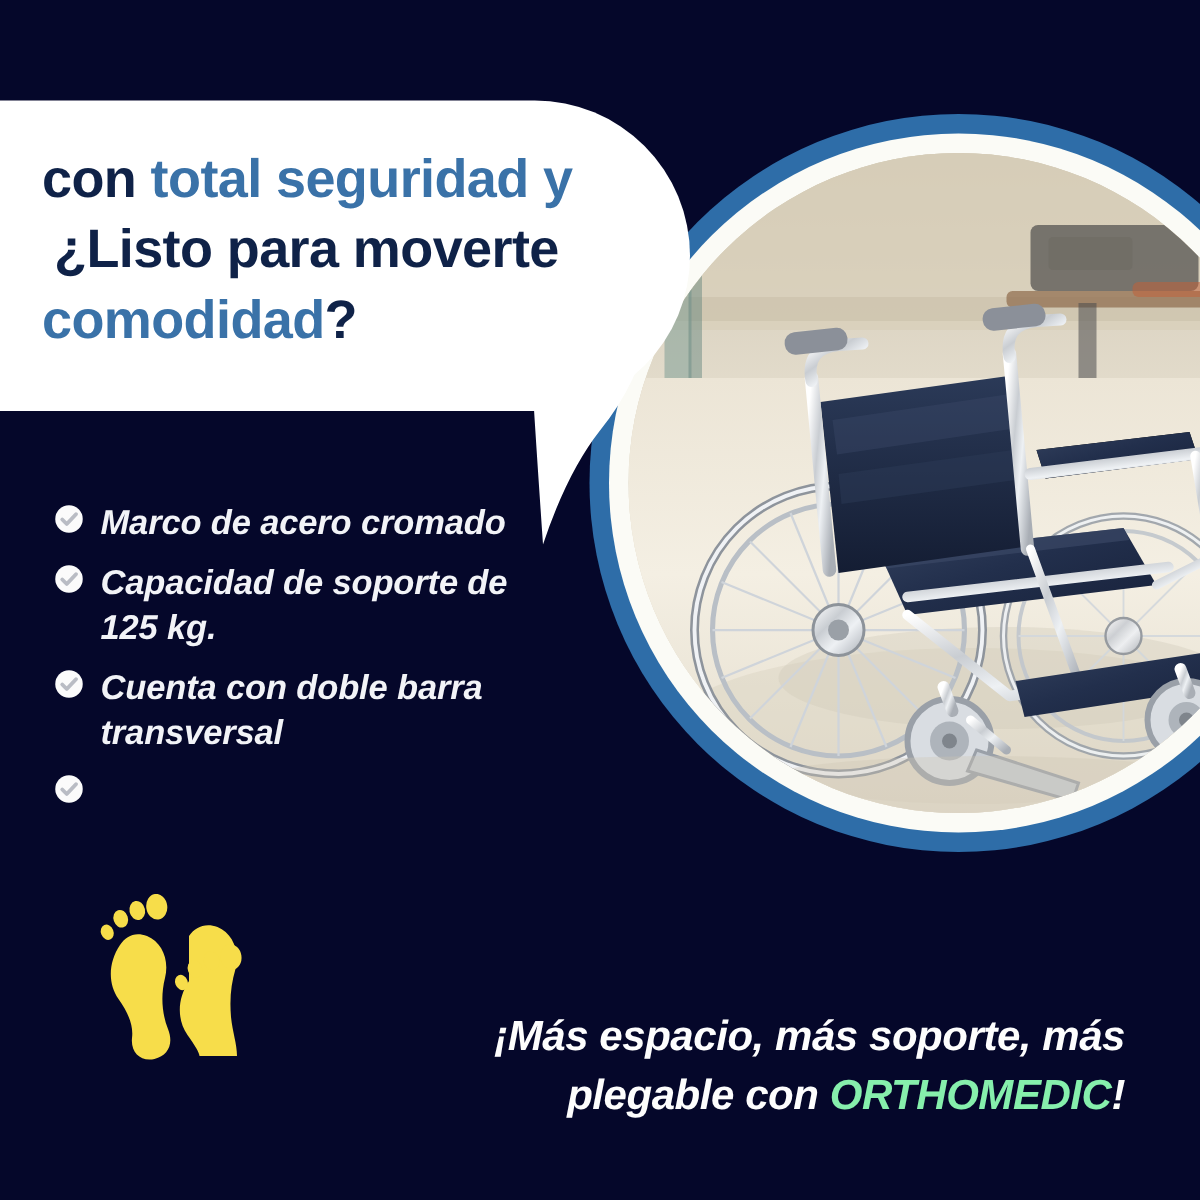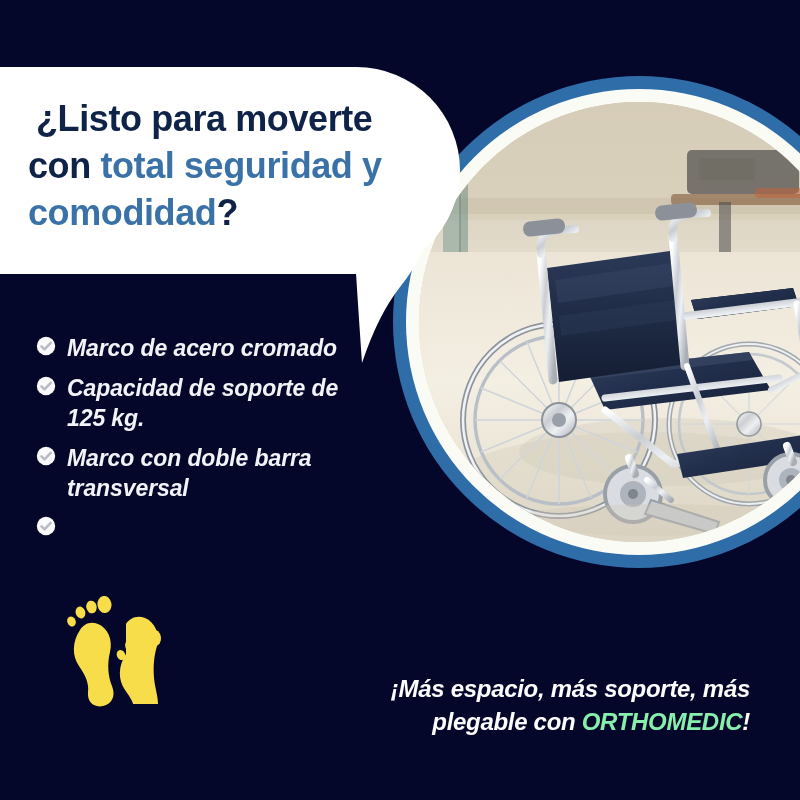--- a/index.html
+++ b/index.html
@@ -129,21 +129,21 @@
   }
 
   
   .tagline {
     position: absolute;
     left: 150px;
     top: 672px;
     width: 600px;
     z-index: 7;
     text-align: right;
-    font-size: 24px;
+    font-size: 28px;
     font-style: italic;
     font-weight: bold;
     line-height: 1.38;
     letter-spacing: -0.3px;
     color: #fdfdfd;
   }
   .tagline .ln { display: block; white-space: nowrap; }
   .tagline .brand { color: #86efac; }
 </style>
 </head>
@@ -284,22 +284,22 @@
       <ellipse cx="240" cy="424" rx="170" ry="22" fill="#cdc6b4" opacity="0.35"></ellipse>
     </svg>
   </div>
 
   <div class="bubble"></div>
   <svg class="bubble-tail" viewBox="0 0 120 150" xmlns="http://www.w3.org/2000/svg">
     <path d="M0 0 L78 0 Q70 40 44 72 Q22 100 6 148 Q2 90 0 58 Z" fill="#ffffff"></path>
   </svg>
 
   <div class="headline">
+    <span class="ln ln2"><span>con </span><span class="accent">total seguridad y</span></span>
     <span class="ln ln1">¿Listo para moverte</span>
-    <span class="ln ln2"><span>con </span><span class="accent">total seguridad y</span></span>
     <span class="ln ln3"><span class="accent">comodidad</span><span>?</span></span>
   </div>
 
   <div class="features">
     <div class="feature">
       <svg class="check" viewBox="0 0 24 24" xmlns="http://www.w3.org/2000/svg">
         <circle cx="12" cy="12" r="11" fill="#fbfbfb"></circle>
         <path d="M6.6 12.4 L10.2 16 L17.6 8.2" fill="none" stroke="#b9bcc4" stroke-width="3.1" stroke-linecap="round" stroke-linejoin="round"></path>
       </svg>
       <div class="label">Marco de acero cromado</div>
@@ -309,21 +309,21 @@
         <circle cx="12" cy="12" r="11" fill="#fbfbfb"></circle>
         <path d="M6.6 12.4 L10.2 16 L17.6 8.2" fill="none" stroke="#b9bcc4" stroke-width="3.1" stroke-linecap="round" stroke-linejoin="round"></path>
       </svg>
       <div class="label">Capacidad de soporte de 125 kg.</div>
     </div>
     <div class="feature">
       <svg class="check" viewBox="0 0 24 24" xmlns="http://www.w3.org/2000/svg">
         <circle cx="12" cy="12" r="11" fill="#fbfbfb"></circle>
         <path d="M6.6 12.4 L10.2 16 L17.6 8.2" fill="none" stroke="#b9bcc4" stroke-width="3.1" stroke-linecap="round" stroke-linejoin="round"></path>
       </svg>
-      <div class="label">Marco con doble barra transversal</div>
+      <div class="label">Cuenta con doble barra transversal</div>
     </div>
     <div class="feature">
       <svg class="check" viewBox="0 0 24 24" xmlns="http://www.w3.org/2000/svg">
         <circle cx="12" cy="12" r="11" fill="#fbfbfb"></circle>
         <path d="M6.6 12.4 L10.2 16 L17.6 8.2" fill="none" stroke="#b9bcc4" stroke-width="3.1" stroke-linecap="round" stroke-linejoin="round"></path>
       </svg>
     </div>
   </div>
 
   <svg class="footprints" viewBox="0 0 112 118" xmlns="http://www.w3.org/2000/svg">

